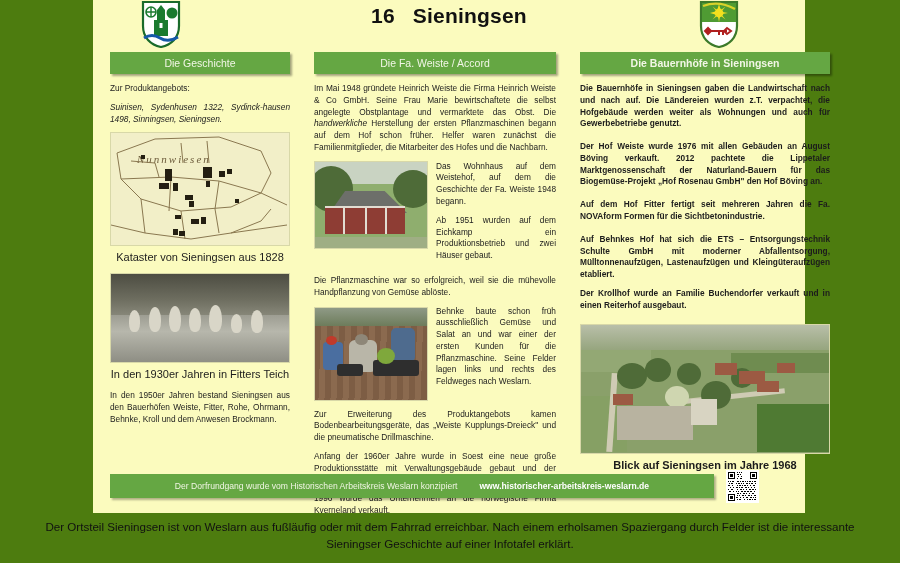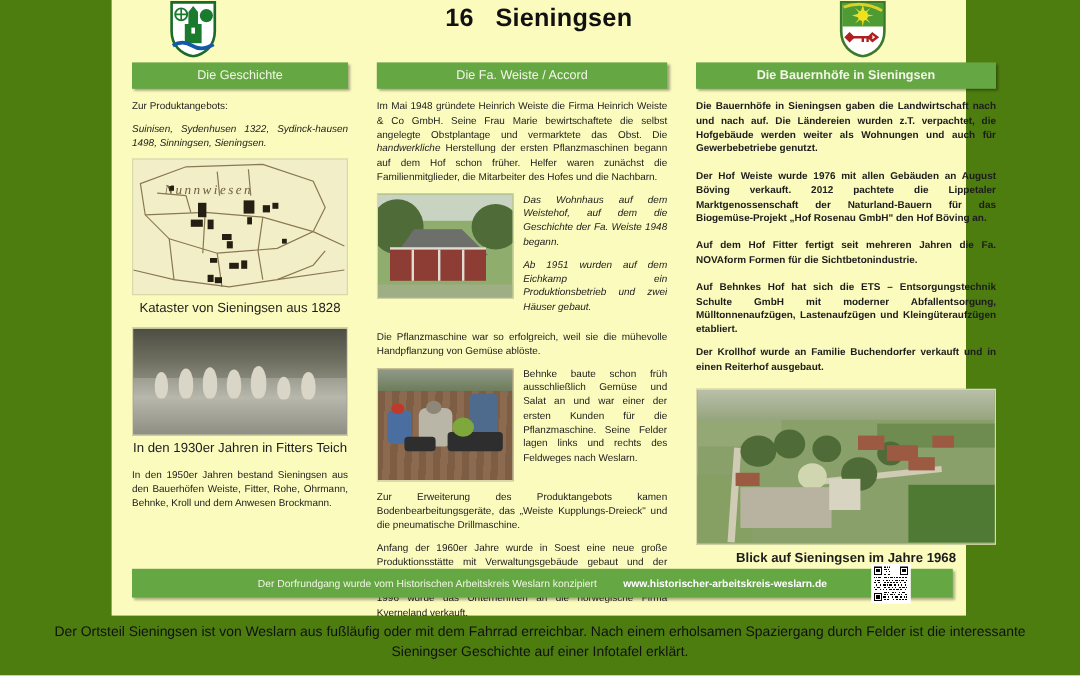--- a/index.html
+++ b/index.html
@@ -112,21 +112,21 @@
   .ph-luft{width:248px;height:128px;background:#8aa06a;}
   .ph-luft .far{position:absolute;left:0;right:0;top:0;height:20%;
       background:linear-gradient(180deg,#b9bfa9 0%,#96a57e 100%);}
   .ph-luft .field{position:absolute;background:#7f9a5c;}
   .ph-luft .roof{position:absolute;background:#9c5a43;}
   .ph-luft .bush{position:absolute;border-radius:50%;background:#4f6b38;}
   .ph-luft .road{position:absolute;background:#cfcbb4;}
 
   
   .footer{
-    position:absolute;left:17px;top:474px;width:684px;height:24px;
+    position:absolute;left:17px;top:474px;width:604px;height:24px;
     background:#65a743;box-shadow:2px 2px 2px rgba(0,0,0,.3);
     display:flex;align-items:center;justify-content:center;gap:22px;
   }
   .footer .f1{font-size:8.6px;color:#f0f5e3;}
   .footer .f2{font-size:8.6px;color:#ffffff;font-weight:bold;}
   .qr{
     position:absolute;left:633px;top:470px;width:33px;height:33px;
     background:#ffffff;padding:2px;box-sizing:border-box;
   }
 
@@ -240,21 +240,21 @@
         <div class="cap">In den 1930er Jahren in Fitters Teich</div>
 
         <p class="t">In den 1950er Jahren bestand Sieningsen aus den Bauerhöfen Weiste, Fitter, Rohe, Ohrmann, Behnke, Kroll und dem Anwesen Brockmann.</p>
       </div>
 
       <div class="col col-mid">
         <div class="sec-head">Die Fa. Weiste / Accord</div>
 
         <p class="t"><span>Im Mai 1948 gründete Heinrich Weiste die Firma Heinrich Weiste &amp; Co GmbH. Seine Frau Marie bewirtschaftete die selbst angelegte Obstplantage und vermarktete das Obst. Die </span><span class="ital">handwerkliche</span><span> Herstellung der ersten Pflanzmaschinen begann auf dem Hof schon früher. Helfer waren zunächst die Familienmitglieder, die Mitarbeiter des Hofes und die Nachbarn.</span></p>
 
-        <div style="overflow:hidden;margin-bottom:6px;font-style:italic;">
+        <div style="overflow:hidden;margin-bottom:6px;">
           <div class="photo ph-hof" style="float:left;margin:0 8px 2px 0;">
             <div class="sky"></div>
             <div class="tree" style="left:-6px;top:4px;width:44px;height:46px"></div>
             <div class="tree" style="left:78px;top:8px;width:40px;height:38px"></div>
             <div class="roof"></div>
             <div class="wall"></div>
             <div class="beam" style="left:10px;top:52%;width:80px;height:2px"></div>
             <div class="beam" style="left:28px;top:54%;width:2px;height:26px"></div>
             <div class="beam" style="left:50px;top:54%;width:2px;height:26px"></div>
             <div class="beam" style="left:70px;top:54%;width:2px;height:26px"></div>

